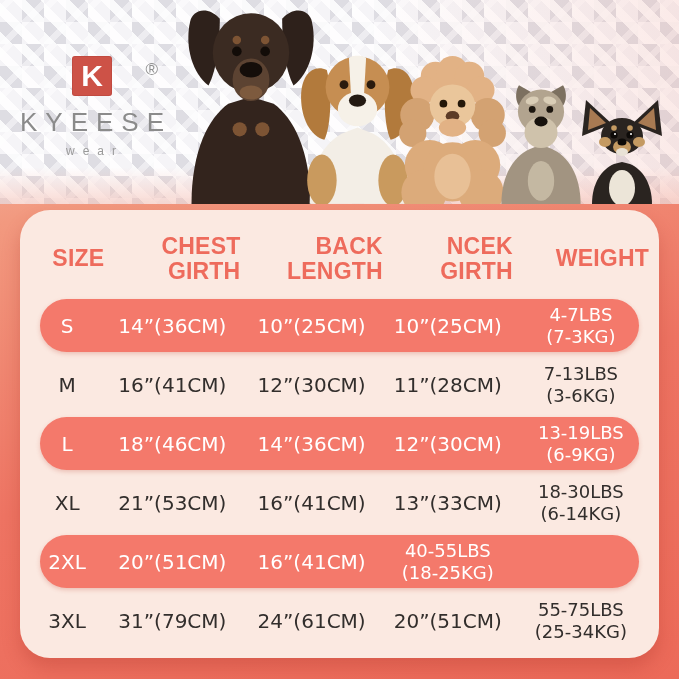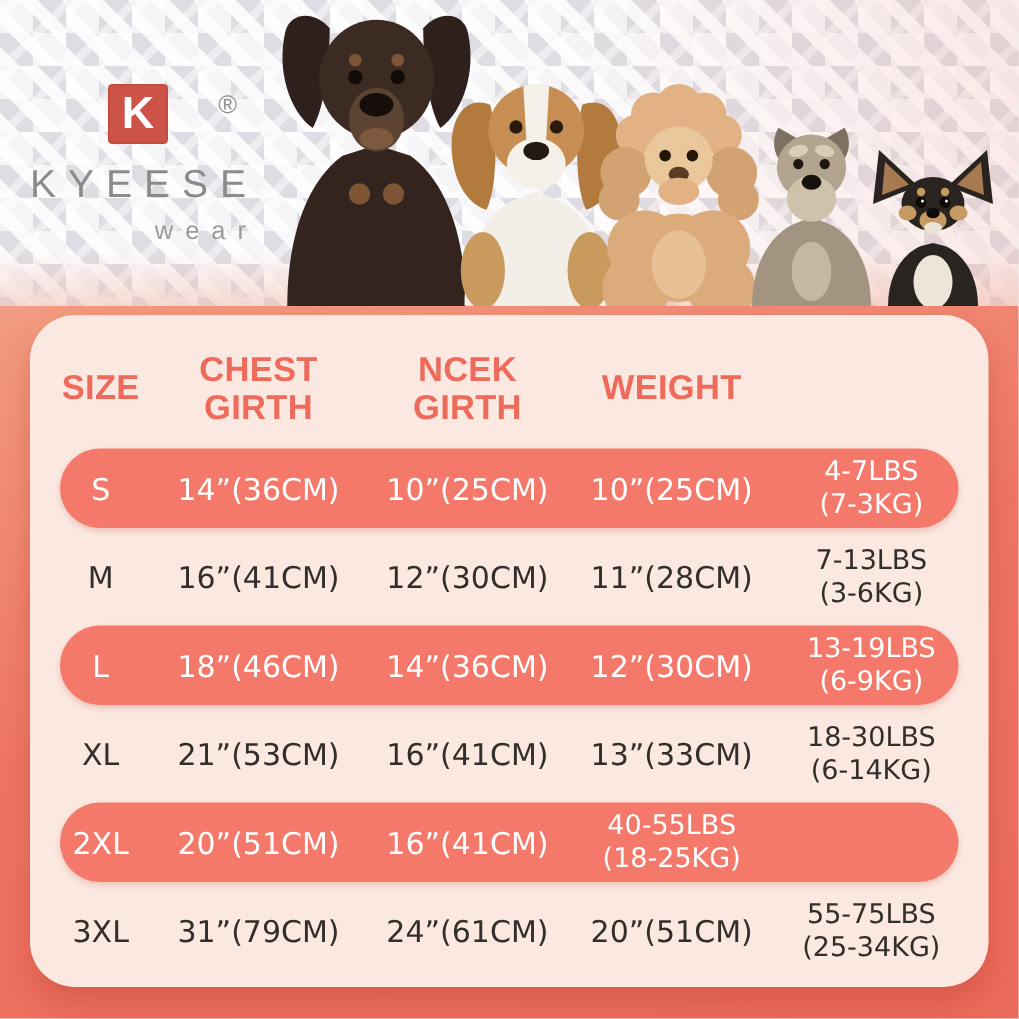--- a/index.html
+++ b/index.html
@@ -27,42 +27,42 @@
   }
 
   .logo{position:absolute;left:12px;top:56px;width:160px;text-align:center;z-index:3;}
   .logo-k{
     width:40px;height:40px;margin:0 auto;background:#cd5247;border-radius:3px;
     color:#fff;font-size:30px;font-weight:bold;line-height:40px;
     box-shadow:0 0 0 1px rgba(160,50,45,.25) inset;
   }
   .logo-reg{position:absolute;top:4px;right:14px;color:#8f8f8f;font-size:17px;}
   .logo-name{margin-top:11px;color:#8b8b8b;font-size:26px;letter-spacing:8px;padding-left:8px;font-weight:400;}
-  .logo-sub{margin-top:6px;color:#9a9a9a;font-size:17px;letter-spacing:8px;padding-left:6px;text-align:right;}
+  .logo-sub{margin-top:6px;color:#9a9a9a;font-size:12px;letter-spacing:8px;padding-left:6px;}
 
   .dog{position:absolute;bottom:0;z-index:2;}
   .dog-doberman {left:166px;width:170px;}
   .dog-beagle   {left:290px;width:135px;}
   .dog-poodle   {left:390px;width:125px;}
   .dog-schnauzer{left:486px;width:110px;}
   .dog-chihuahua{left:572px;width:100px;}
 
   
   .panel{
     position:absolute;left:20px;top:210px;width:639px;height:448px;
     background:#fbe9e1;border-radius:30px;
     box-shadow:0 10px 18px rgba(165,48,35,.28);
     box-sizing:border-box;padding:12px 10px 0 10px;
   }
   .thead,.row{
     display:grid;grid-template-columns:12% 22% 23% 21% 22%;
     align-items:center;text-align:center;
   }
   .thead{height:74px;color:#ee6b5c;font-weight:bold;font-size:23px;line-height:1.1;letter-spacing:.2px;}
-  .thead .h-line{display:block;}
+  .thead .h-line{display:block;text-align:right;}
   .row{
     position:relative;height:59px;
     font-family:"DejaVu Sans","Liberation Sans",sans-serif;
     font-size:20px;color:#322e2c;
   }
   .row>span{position:relative;z-index:1;}
   .row.highlight{color:#ffffff;}
   .row.highlight::before{
     content:"";position:absolute;left:10px;right:10px;top:3px;bottom:3px;
     background:#f4796b;border-radius:28px;
@@ -176,20 +176,24 @@
   <div class="thead">
     <div>
       <span class="h-line">SIZE</span>
         <span class="h-line"></span>
     </div>
     <div>
       <span class="h-line">CHEST</span>
         <span class="h-line">GIRTH</span>
     </div>
     <div>
+      <span class="h-line">BACK</span>
+        <span class="h-line">LENGTH</span>
+    </div>
+    <div>
       <span class="h-line">NCEK</span>
         <span class="h-line">GIRTH</span>
     </div>
     <div>
         <span class="h-line">WEIGHT</span>
     </div>
   </div>
 
   <div class="row highlight">
     <span>S</span>

